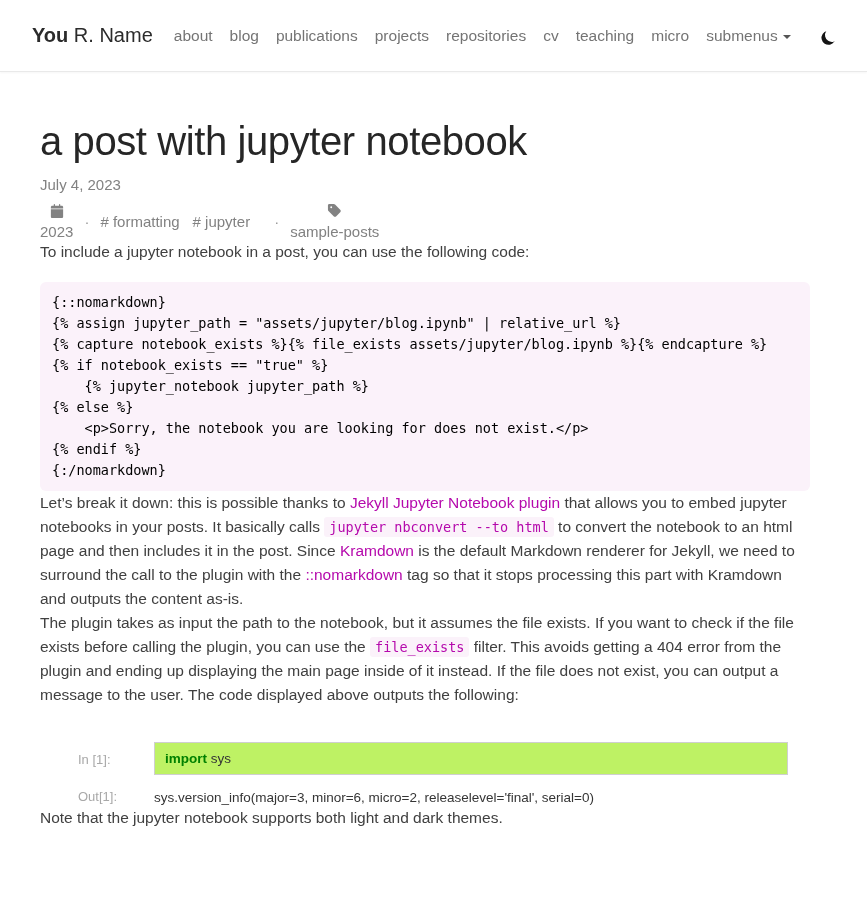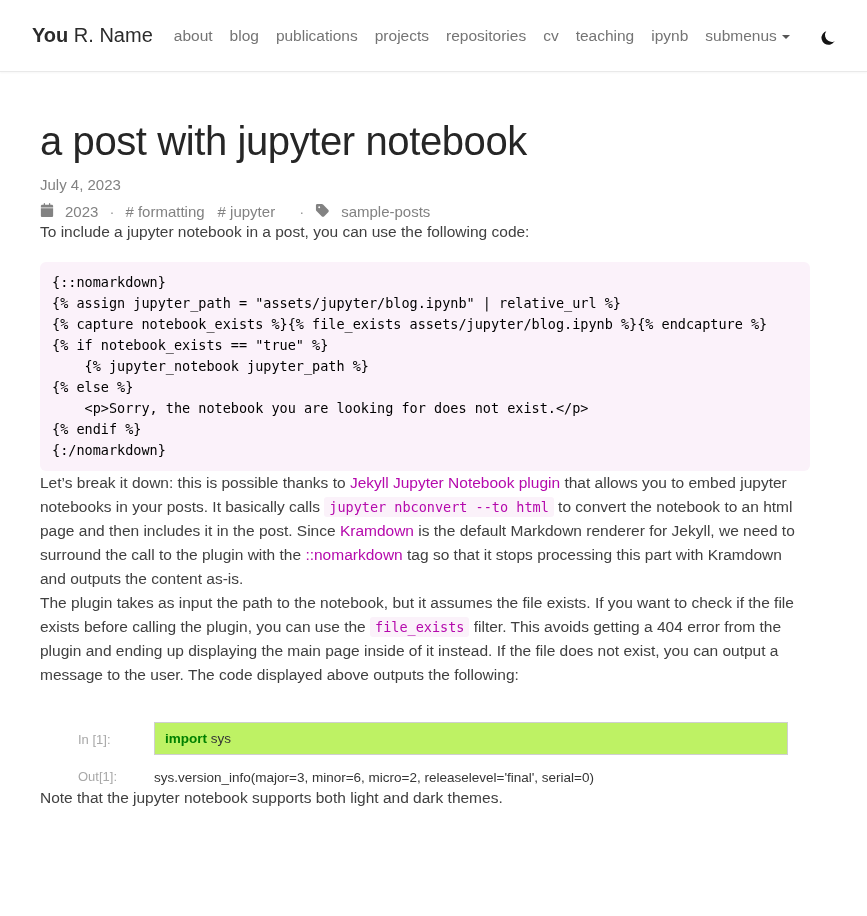--- a/index.html
+++ b/index.html
@@ -18,21 +18,21 @@
            border-right:4px solid transparent; border-top:4.5px solid #555; margin-left:5px; vertical-align:2px; }
   .moon-btn { margin-left:auto; width:22px; height:22px; position:relative; cursor:pointer; }
   .moon { position:absolute; left:6px; top:3px; width:14px; height:14px; border-radius:50%;
           box-shadow:-4px 2px 0 0 #141414; transform:rotate(-12deg); }
 
   
   .content { padding:0 57px 30px 40px; }
   .post-title { font-size:40px; font-weight:400; color:#262626; margin:47px 0 0; line-height:1.1; letter-spacing:-0.4px; }
   .post-date { color:#828282; font-size:15px; margin-top:13px; }
   .post-meta { display:flex; align-items:center; color:#828282; font-size:15px; margin-top:10px; }
-  .meta-group { display:flex; gap:11px; }
+  .meta-group { display:flex; align-items:center; gap:5px;flex-direction:column; }
   .meta-sep { margin:0 11px; color:#9a9a9a; }
   .meta-cat { margin-right:13px; cursor:pointer; }
   .meta-icon svg { display:block; }
 
   p.body-text { font-size:15.5px; line-height:24px; margin:0; color:#404040; }
   .p1 { margin-top:39px; }
   .p2 { margin-top:16px; }
   .p3 { margin-top:17px; }
   .p4 { margin-top:43px; }
 
@@ -66,21 +66,21 @@
   <div class="navbar">
     <span class="brand"><span class="brand-bold">You</span> <span>R. Name</span></span>
     <div class="nav">
       <span class="nav-item">about</span>
       <span class="nav-item">blog</span>
       <span class="nav-item">publications</span>
       <span class="nav-item">projects</span>
       <span class="nav-item">repositories</span>
       <span class="nav-item">cv</span>
       <span class="nav-item">teaching</span>
-      <span class="nav-item">ipynb</span>
+      <span class="nav-item">micro</span>
       <span class="nav-item"><span>submenus</span><span class="caret"></span></span>
     </div>
     <span class="moon-btn">
         <span class="moon"></span>
       </span>
   </div>
 
   <div class="content">
 
     <h1 class="post-title">a post with jupyter notebook</h1>

